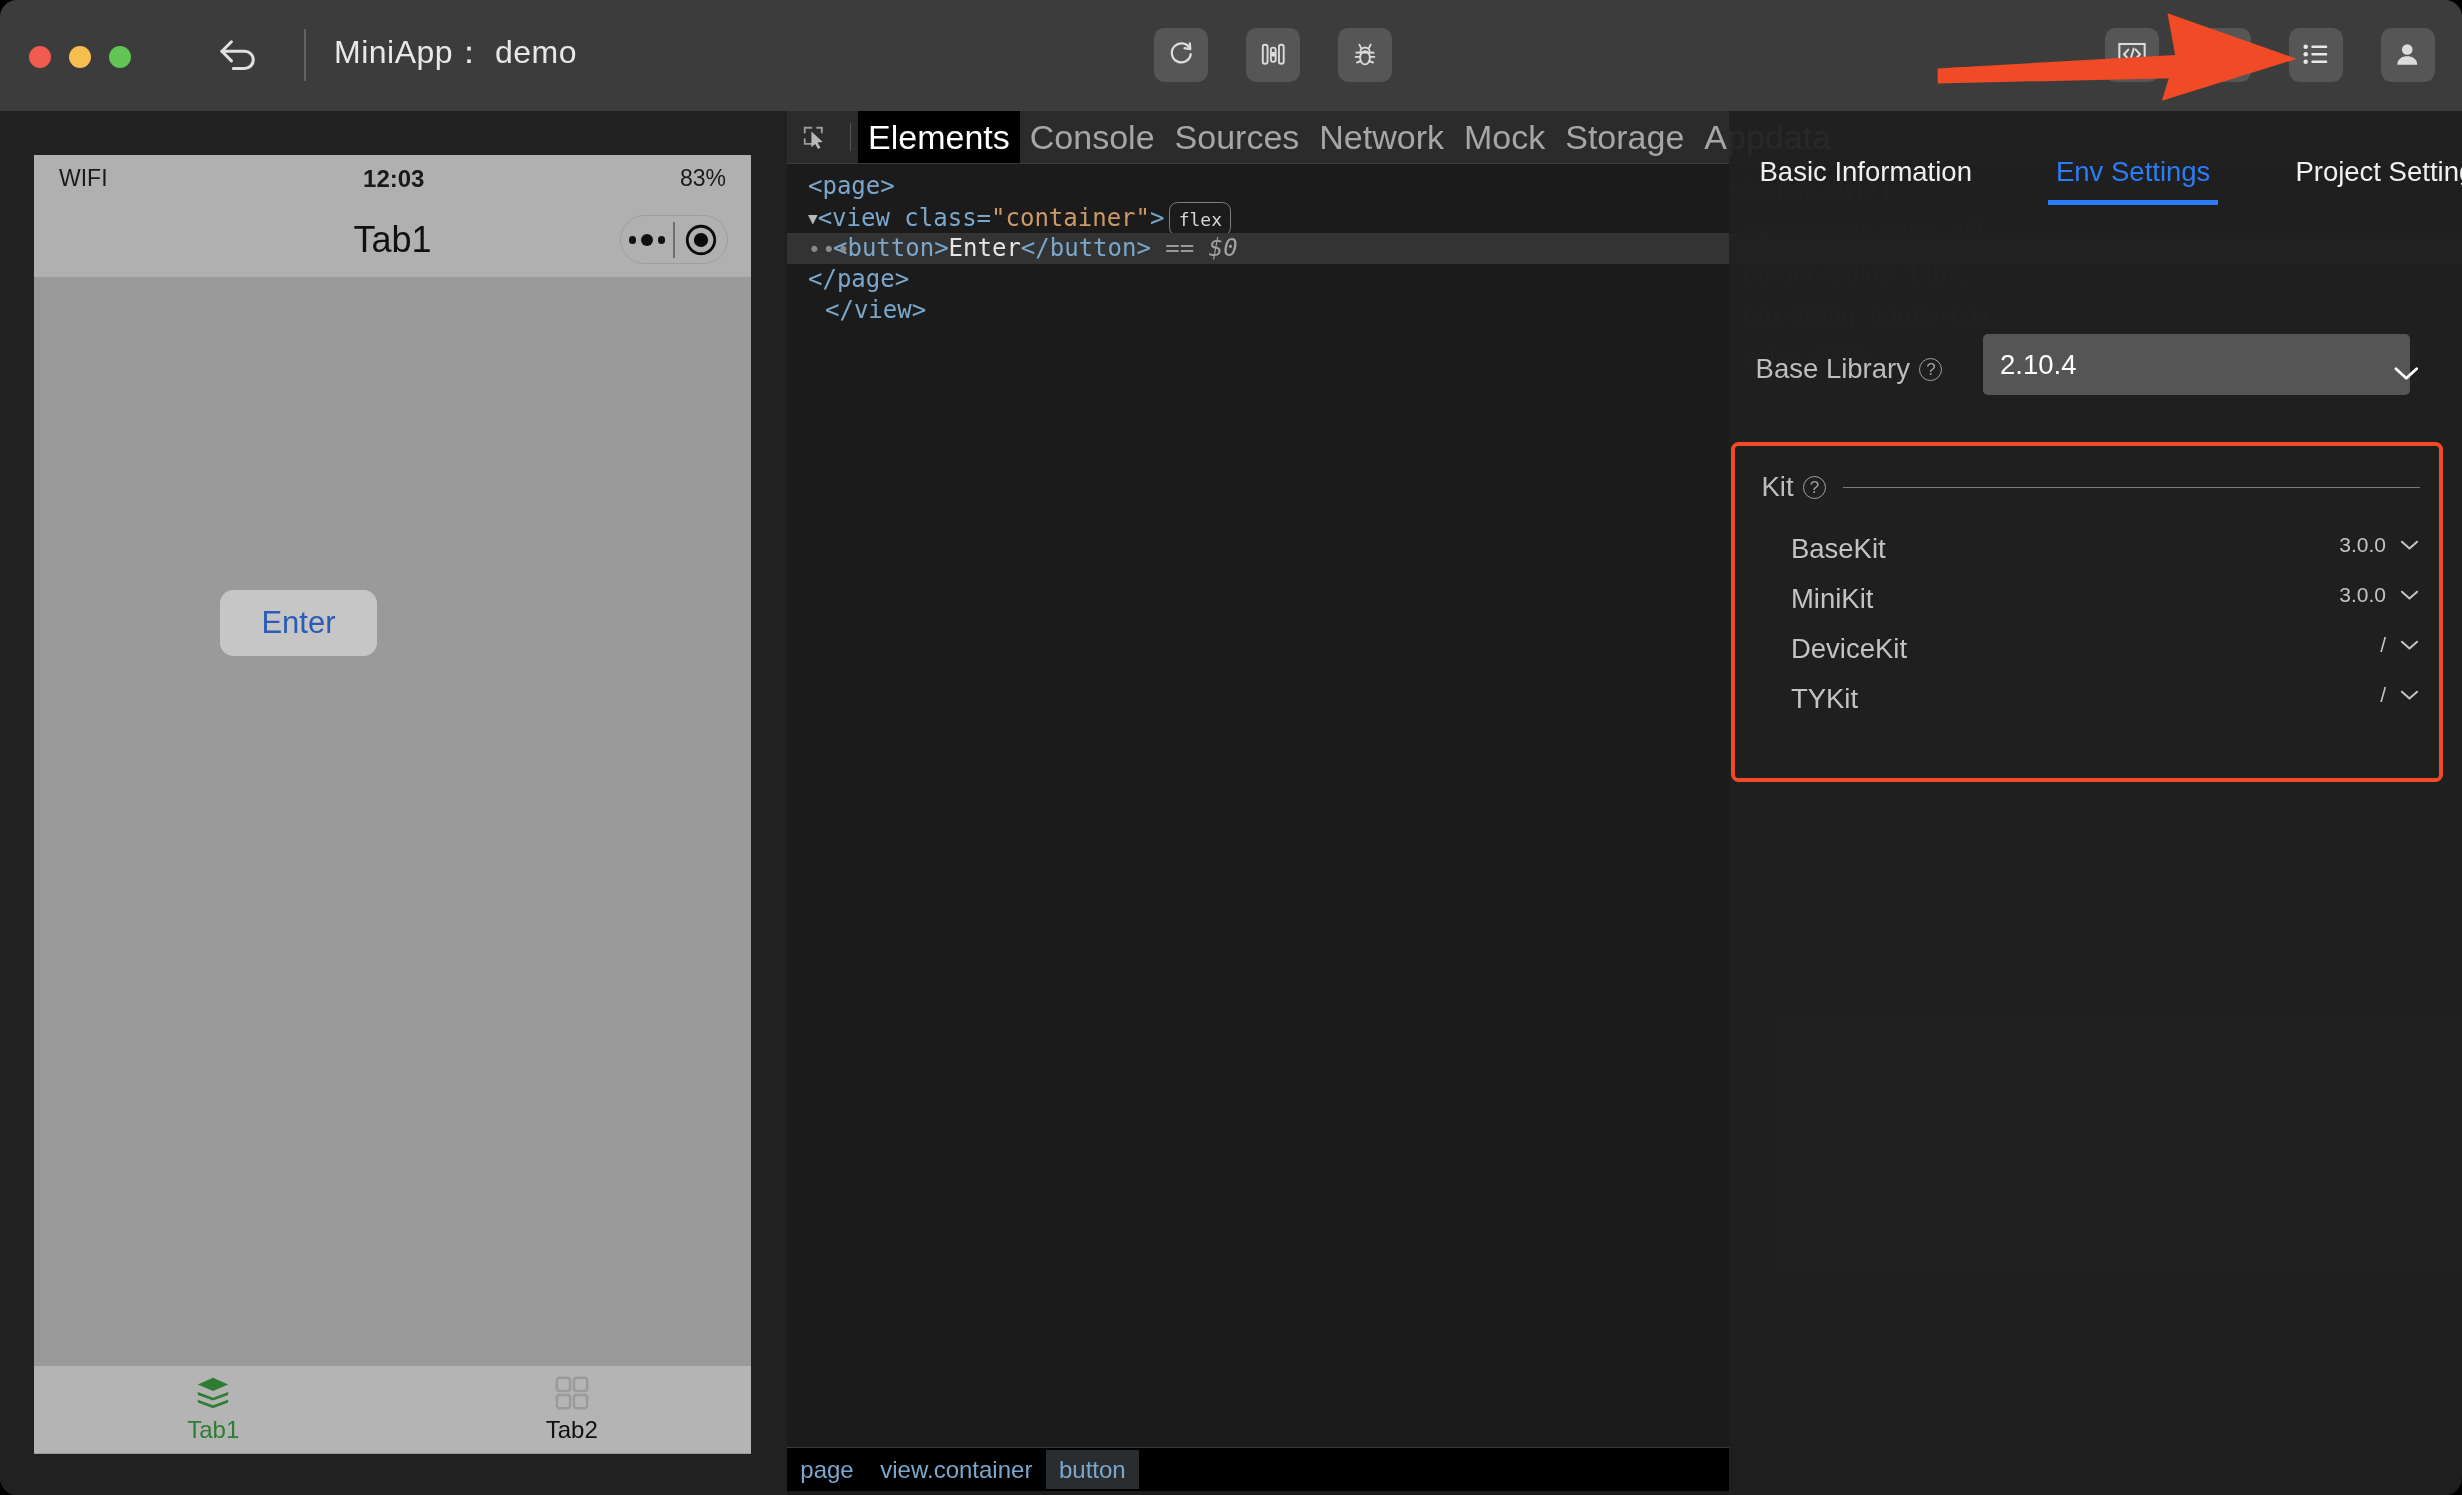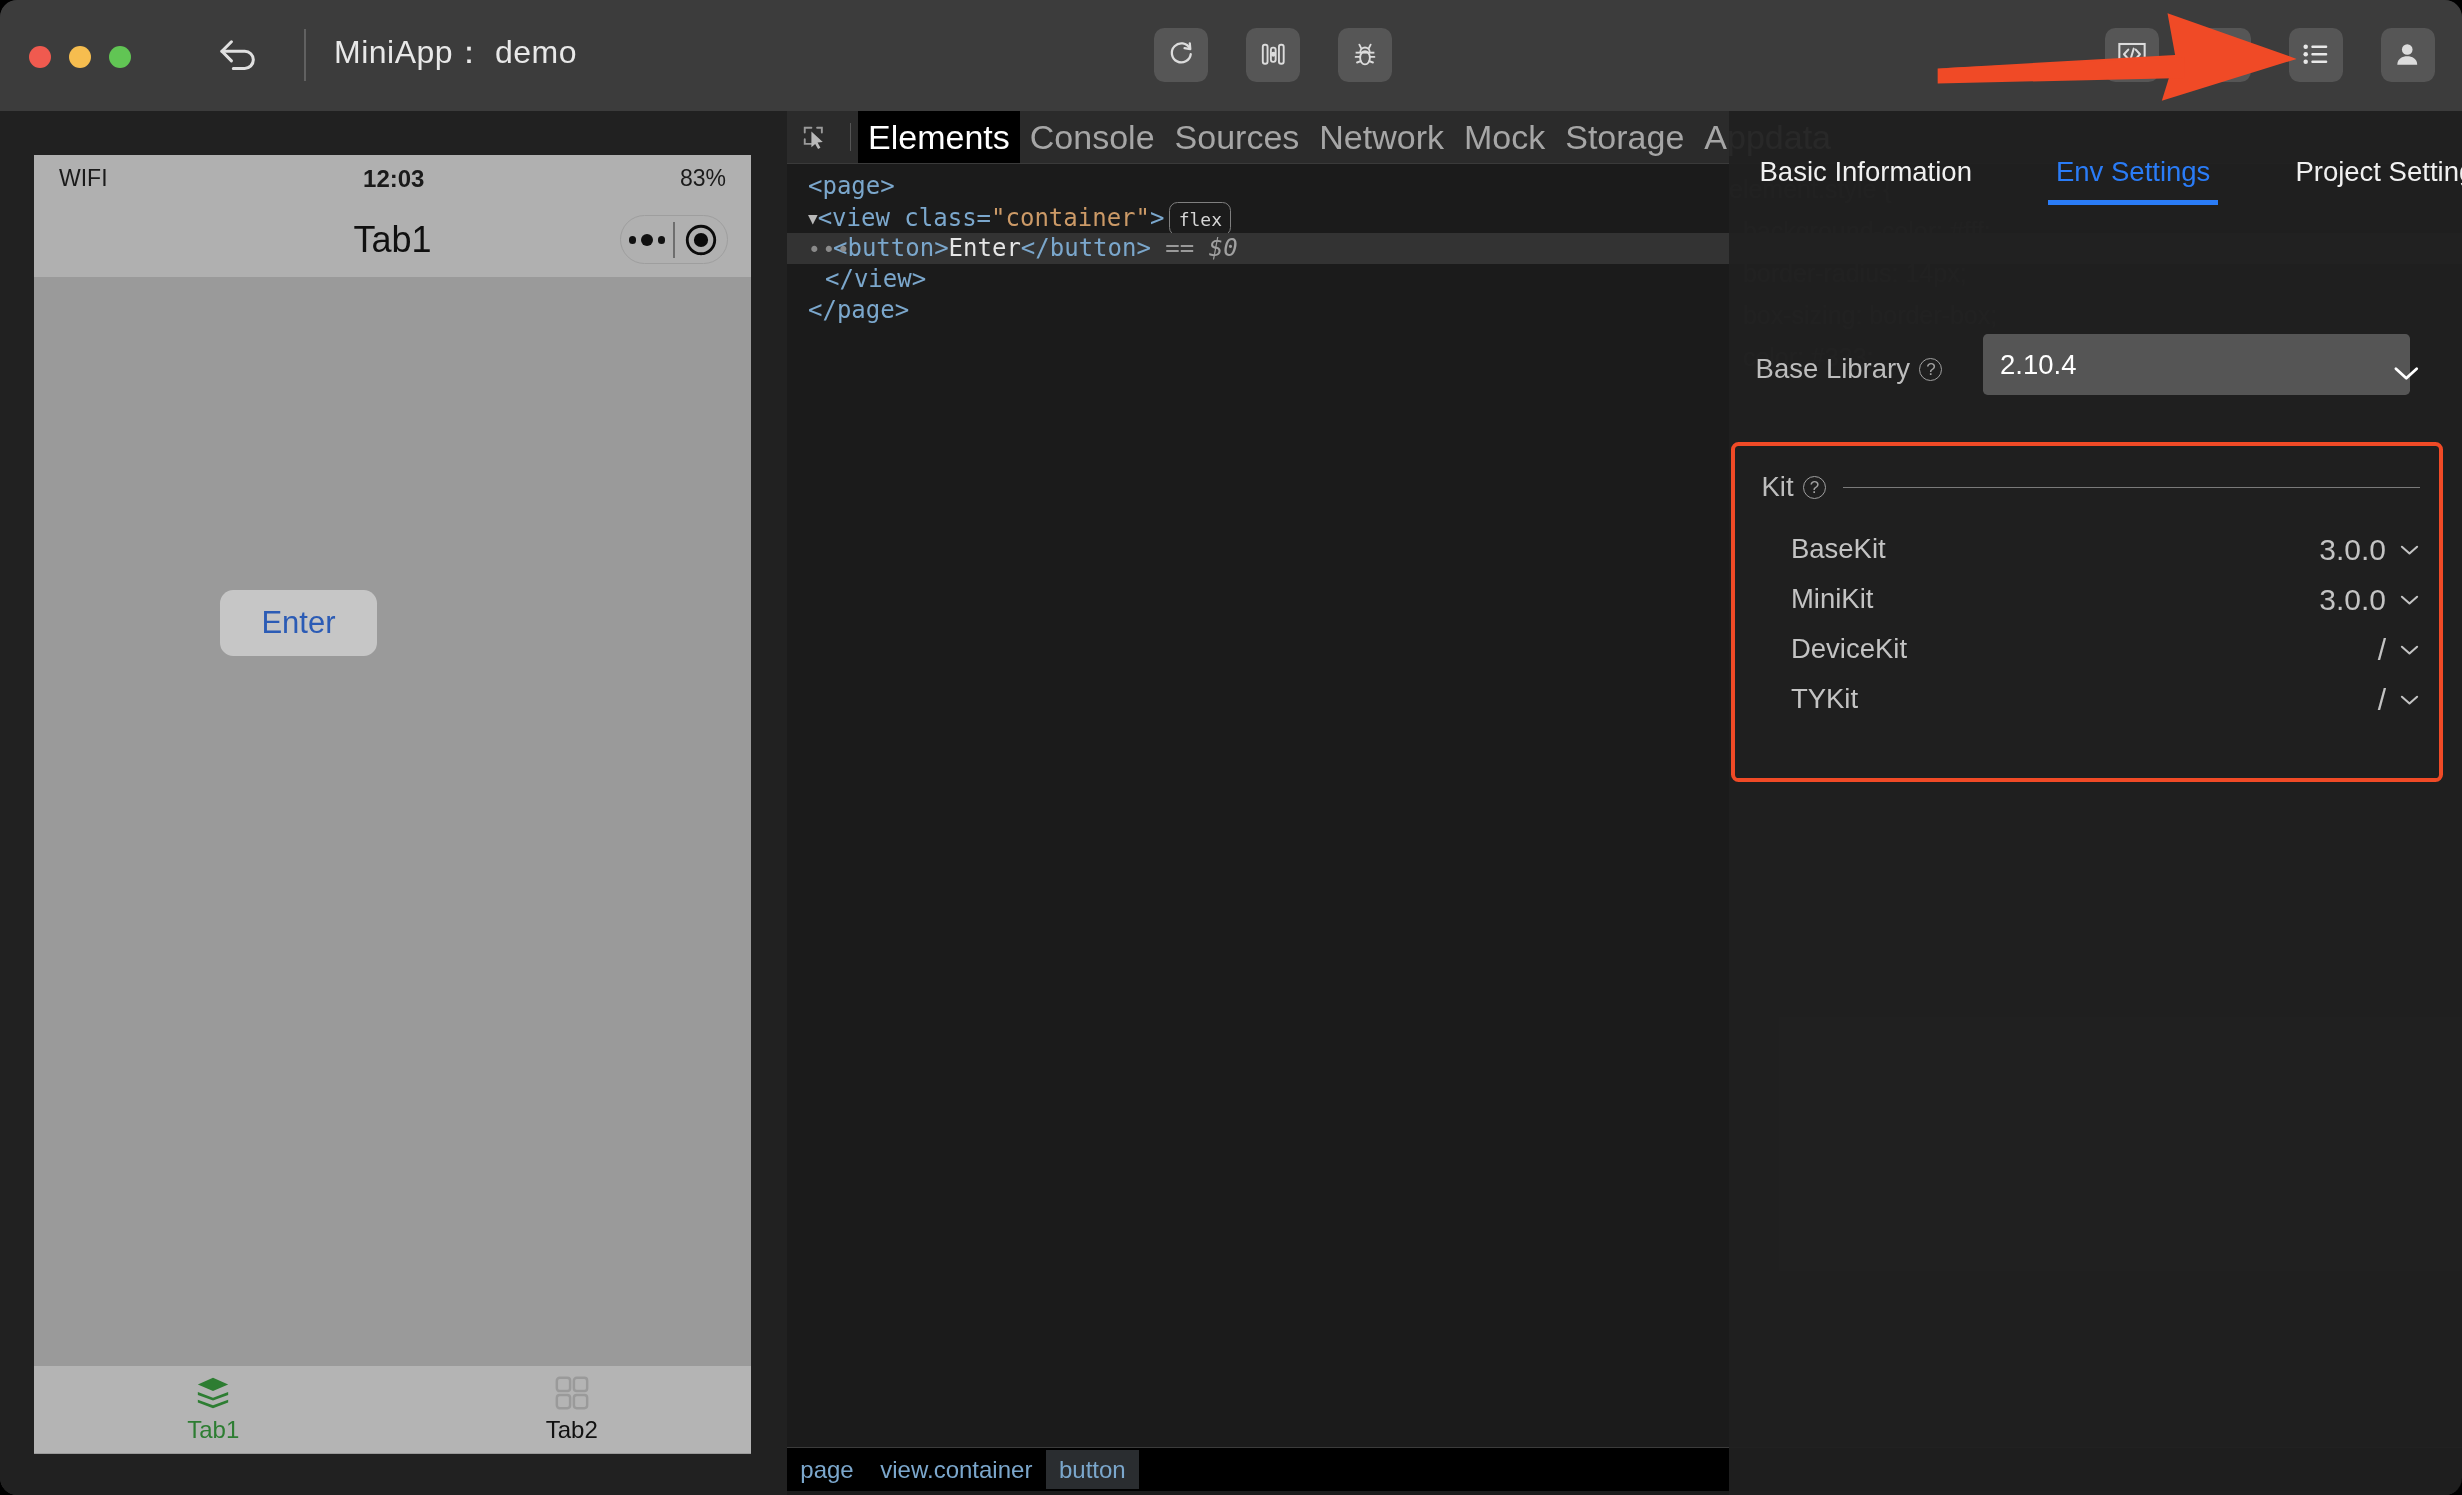--- a/index.html
+++ b/index.html
@@ -296,21 +296,21 @@
     width: 712px;
   }
   .kit-row {
     display: flex; align-items: flex-start;
     height: 50px;
     padding: 0 26.6px 0 56px;
   }
   .kit-name { font-size: 27.5px; color: #c3c3c3; }
   .kit-val {
     margin-left: auto;
-    font-size: 30px; color: #c3c3c3;
+    font-size: 21px; color: #c3c3c3;
     display: flex; align-items: center; gap: 13.3px;
   }
 
   .chev {
     display: inline-block;
     width: 0; height: 0;
   }
   svg { display: block; }
 
   
@@ -505,25 +505,25 @@
         <span class="tag">&lt;page&gt;</span>
       </div>
       <div class="dom-line indent1">
         <span class="arrow-tri">▼</span><span class="tag">&lt;view class=</span><span class="attr">"container"</span><span class="tag">&gt;</span><span class="flexbadge">flex</span>
       </div>
       <div class="dom-line indent2 sel">
         <span class="dom-dots">•••</span><span class="tag">&lt;button&gt;</span><span style="color:#e6e6e6">Enter</span><span class="tag">&lt;/button&gt;</span>
         <span class="eqd">==</span>
         <span class="dzero">$0</span>
       </div>
+      <div class="dom-line indent1">
+        <span class="tag">&lt;/page&gt;</span>
+      </div>
       <div class="dom-line indent1" style="padding-left:38px">
         <span class="tag">&lt;/view&gt;</span>
-      </div>
-      <div class="dom-line indent1">
-        <span class="tag">&lt;/page&gt;</span>
       </div>
     </div>
 
     <div class="ghost-styles">element.style {
   background-color: #fff;
   border-radius: 14px;
   box-sizing: border-box;
   color: #333;</div>
 
     <div class="dt-breadcrumb">

